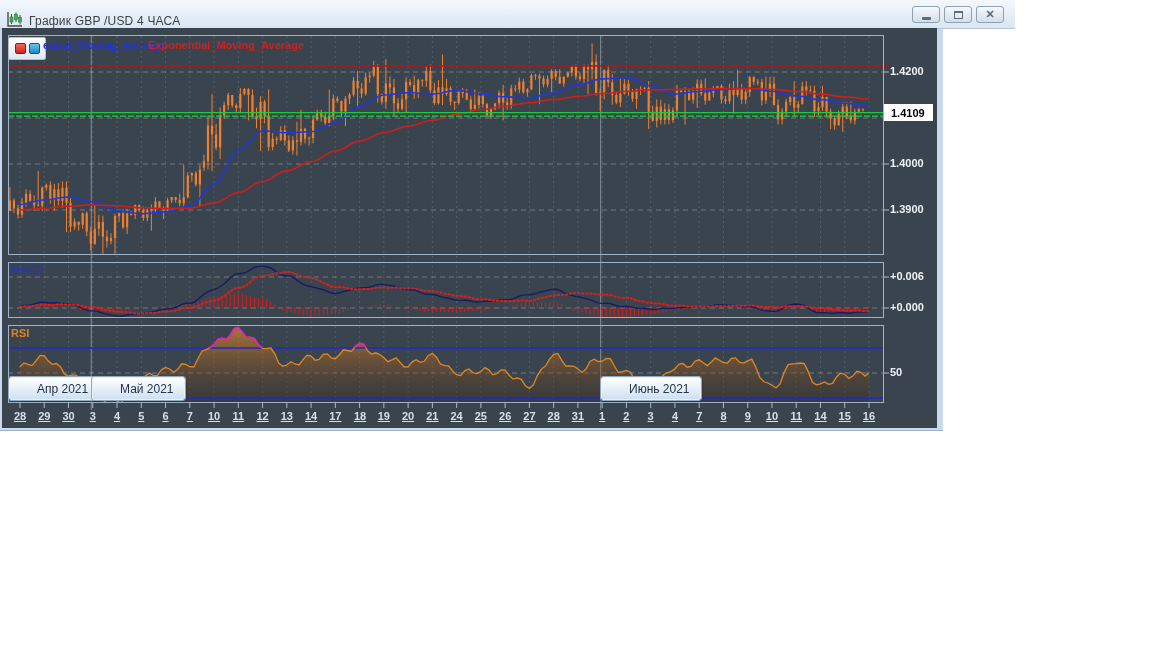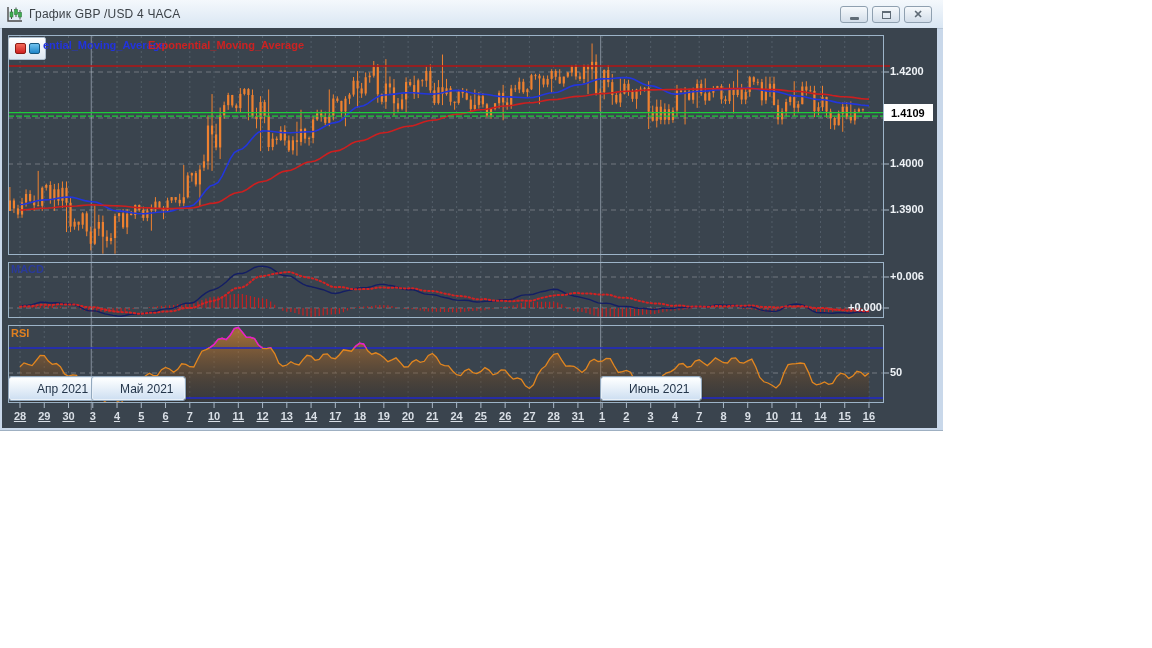--- a/index.html
+++ b/index.html
@@ -1,22 +1,22 @@
 <!DOCTYPE html>
 <html><head>
 <meta charset="utf-8">
 <style>
   html,body{margin:0;padding:0;background:#ffffff;width:1152px;height:648px;overflow:hidden;
     font-family:"Liberation Sans", sans-serif;}
   .page{position:relative;width:1152px;height:648px;background:#ffffff;}
   .window{position:absolute;left:0;top:0;width:943px;height:430px;background:#c9d8ea;
     border-bottom:1px solid #9fb0c2;}
-  .titlebar{position:absolute;left:0;top:0;width:943px;height:28px;
+  .titlebar{position:absolute;left:0;top:0;width:1015px;height:28px;
     background:linear-gradient(#f4f8fc,#d9e6f3);border-bottom:1px solid #b6c5d6;
-    display:flex;align-items:center;}
+    display:flex;align-items:flex-end;}
   .title-icon{margin-left:6px;margin-right:6px;width:17px;height:17px;display:inline-block;}
   .title-text{font-size:12px;color:#3c4248;letter-spacing:.2px;}
   .winbtns{position:absolute;right:11px;top:6px;display:flex;gap:4px;}
   .winbtn{width:28px;height:17px;border:1px solid #8fa0b0;border-radius:3px;
     background:linear-gradient(#f6f9fc,#d3deea);display:flex;align-items:center;justify-content:center;
     box-sizing:border-box;cursor:default;}
   .g-min{width:9px;height:3px;background:#5f6b76;margin-top:7px;border-radius:1px;}
   .g-max{width:9px;height:8px;border:1px solid #5f6b76;border-top:2px solid #5f6b76;box-sizing:border-box;background:transparent;}
   .g-close{font-size:11px;font-weight:bold;color:#5f6b76;line-height:11px;}
   .client{position:absolute;left:2px;top:28px;width:935px;height:400px;background:#3a444e;}
@@ -837,21 +837,21 @@
       <span class="legend-text" style="left:148px;color:#cc2222;">Exponential_Moving_Average</span>
       <span class="panel-label" style="left:11px;top:263px;color:#2a3a9a;">MACD</span>
       <span class="panel-label" style="left:11px;top:327px;color:#e08020;">RSI</span>
       <div class="price-box">
         <span>1.4109</span>
       </div>
     <div class="ax-label" style="left: 890px; top: 65px;">1.4200</div>
         <div class="ax-label" style="left: 890px; top: 157px;">1.4000</div>
         <div class="ax-label" style="left: 890px; top: 203px;">1.3900</div>
         <div class="ax-label" style="left: 890px; top: 270px;">+0.006</div>
-        <div class="ax-label" style="left: 848px; top: 301px;">+0.000</div>
+        <div class="ax-label" style="left: 890px; top: 301px;">+0.000</div>
         <div class="ax-label" style="left: 890px; top: 366px;">50</div>
         <div class="date-label" style="left: 20px; top: 410px;">28</div>
         <div class="date-label" style="left: 44.2571px; top: 410px;">29</div>
         <div class="date-label" style="left: 68.5142px; top: 410px;">30</div>
         <div class="date-label" style="left: 92.7713px; top: 410px;">3</div>
         <div class="date-label" style="left: 117.028px; top: 410px;">4</div>
         <div class="date-label" style="left: 141.286px; top: 410px;">5</div>
         <div class="date-label" style="left: 165.543px; top: 410px;">6</div>
         <div class="date-label" style="left: 189.8px; top: 410px;">7</div>
         <div class="date-label" style="left: 214.057px; top: 410px;">10</div>

